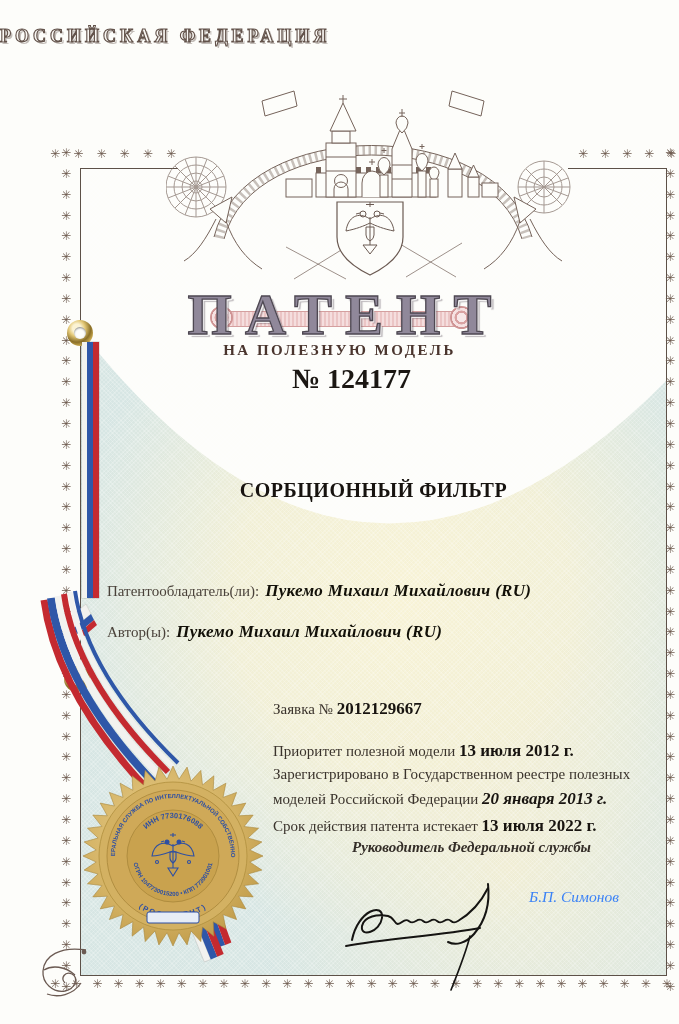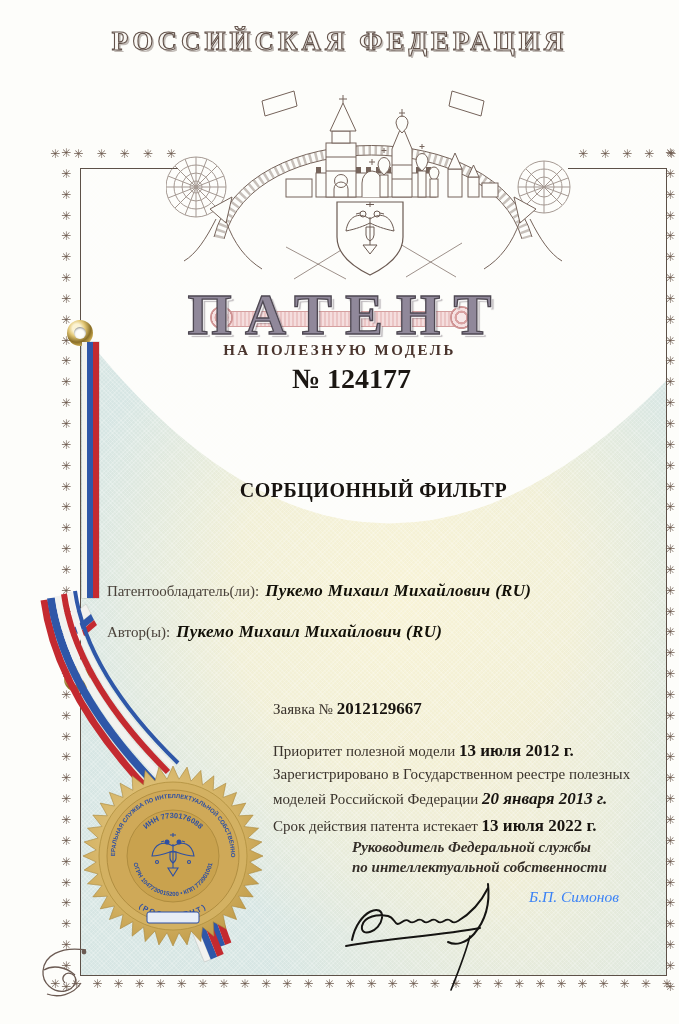--- a/index.html
+++ b/index.html
@@ -12,22 +12,22 @@
   .texture{position:absolute;inset:0;z-index:2;pointer-events:none;
     background:repeating-linear-gradient(45deg,rgba(255,255,255,.20) 0 1px,transparent 1px 3px),
                repeating-linear-gradient(-45deg,rgba(255,255,255,.20) 0 1px,transparent 1px 3px);}
   
   .orn{position:absolute;display:flex;justify-content:space-between;color:#6e5b4f;
        font-size:12px;line-height:12px;z-index:3;font-family:"DejaVu Sans",sans-serif;}
   .orn.h{align-items:center;height:14px;}
   .orn.v{flex-direction:column;align-items:center;width:16px;}
   .og{display:block;}
   
-  .country-title{position:absolute;left:0;top:26px;width:100%;text-align:center;
-    font-size:27px;font-weight:bold;letter-spacing:4px;color:#faf8f4;
+  .country-title{position:absolute;left:0;top:26px;width:100%;
+    font-size:18px;font-weight:bold;letter-spacing:4px;color:#faf8f4;
     -webkit-text-stroke:1.1px #62524a;text-shadow:2px 2px 0 rgba(98,82,74,.38);z-index:4;}
   .artwork{position:absolute;left:166px;top:79px;z-index:4;}
   
   .patent-band{position:absolute;left:224px;top:311px;width:234px;height:14px;z-index:4;
     background:repeating-linear-gradient(90deg,#eBC5c5 0 2px,#f5dede 2px 4px);
     border-top:1px solid #d49f9f;border-bottom:1px solid #d49f9f;}
   .band-rosette{position:absolute;top:306px;width:23px;height:23px;border-radius:50%;z-index:4;
     background:radial-gradient(circle,#f8e8e8 0 28%,#d9a2a2 30% 42%,#f6e2e2 44% 58%,#cf9494 60% 72%,rgba(0,0,0,0) 74%);}
   .patent-word{position:absolute;left:0;top:282px;width:100%;text-align:center;z-index:5;
     font-size:57px;font-weight:bold;letter-spacing:13px;text-indent:13px;color:#90889a;
@@ -330,21 +330,20 @@
   <div class="person-line holder-line"><span>Патентообладатель(ли):</span><b>Пукемо Михаил Михайлович (RU)</b></div>
   <div class="person-line author-line"><span>Автор(ы):</span><b>Пукемо Михаил Михайлович (RU)</b></div>
 
   <div class="detail-line d1"><span>Заявка №</span> <b>2012129667</b></div>
   <div class="detail-line d2"><span>Приоритет полезной модели</span> <b>13 июля 2012 г.</b></div>
   <div class="detail-line d3"><span>Зарегистрировано в Государственном реестре полезных</span></div>
   <div class="detail-line d4"><span>моделей Российской Федерации</span> <b class="it">20 января 2013 г.</b></div>
   <div class="detail-line d5"><span>Срок действия патента истекает</span> <b>13 июля 2022 г.</b></div>
 
   <div class="sign-title st1">Руководитель Федеральной службы</div>
-  <div class="sign-title st2">по интеллектуальной собственности</div>
   <svg class="signature" width="190" height="120" viewBox="0 0 190 120">
     <g fill="none" stroke="#151412" stroke-width="2" stroke-linecap="round">
       <path d="M14,64 C20,34 46,26 44,42 C42,56 22,62 24,50 C26,40 40,38 50,40 C58,42 56,52 64,46 C72,40 70,50 78,45 C86,40 84,50 92,45 C100,40 98,50 106,45 C114,40 112,50 120,45 C132,38 142,28 150,12"></path>
       <path d="M150,8 C152,26 148,44 136,58 C128,67 118,70 110,66"></path>
       <path d="M8,70 C48,62 100,60 142,52"></path>
       <path d="M132,60 C128,76 121,94 113,114" stroke-width="1.6"></path>
     </g>
   </svg>
   <div class="signer-name">Б.П. Симонов</div>
 

